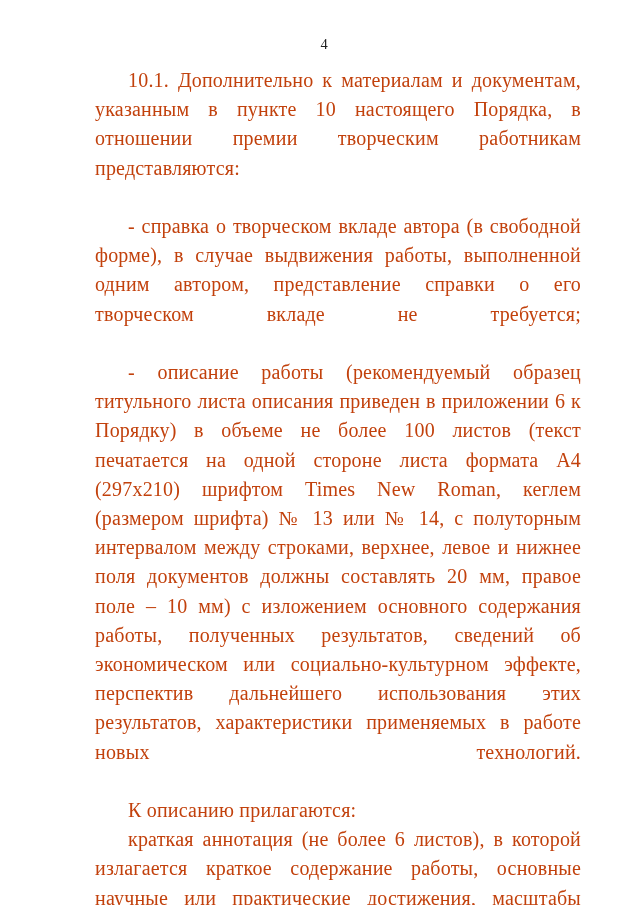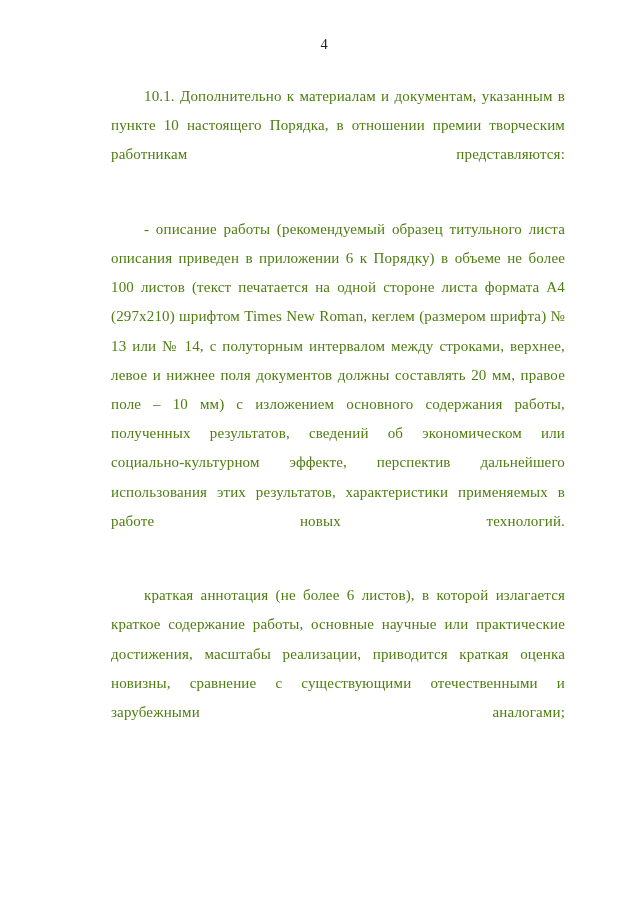--- a/index.html
+++ b/index.html
@@ -29,27 +29,27 @@
     line-height: 16px;
     color: #1f1f1f;
   }
   .body-text {
     position: absolute;
     top: 66px;
     left: 95px;
     width: 486px;
   }
   .para {
-    margin: 16px;
+    margin: 0;
     text-indent: 33px;
     text-align: justify;
     text-justify: inter-word;
-    font-size: 15px;
+    font-size: 20px;
     line-height: 29.2px;
-    color: #4d7c0f;
+    color: #c2410c;
     letter-spacing: 0.01em;
     -webkit-hyphens: none;
     hyphens: none;
   }
   
   .para::after {
     content: "";
     display: inline-block;
     width: 100%;
   }
@@ -62,20 +62,22 @@
 
 <div class="page">
 
   <div class="page-number">4</div>
 
   <div class="body-text">
 
     <p class="para">10.1. Дополнительно к материалам и документам, указанным в пункте 10 настоящего Порядка, в отношении премии творческим работникам представляются:</p>
 
 
+    <p class="para">- справка о творческом вкладе автора (в свободной форме), в случае выдвижения работы, выполненной одним автором, представление справки о его творческом вкладе не требуется;</p>
 
     <p class="para">- описание работы (рекомендуемый образец титульного листа описания приведен в приложении 6 к Порядку) в объеме не более 100 листов (текст печатается на одной стороне листа формата А4 (297х210) шрифтом Times New Roman, кеглем (размером шрифта) № 13 или № 14, с полуторным интервалом между строками, верхнее, левое и нижнее поля документов должны составлять 20 мм, правое поле – 10 мм) с изложением основного содержания работы, полученных результатов, сведений об экономическом или социально-культурном эффекте, перспектив дальнейшего использования этих результатов, характеристики применяемых в работе новых технологий.</p>
 
+    <p class="para no-stretch">К описанию прилагаются:</p>
 
     <p class="para">краткая аннотация (не более 6 листов), в которой излагается краткое содержание работы, основные научные или практические достижения, масштабы реализации, приводится краткая оценка новизны, сравнение с существующими отечественными и зарубежными аналогами;</p>
 
   </div>
 </div>
 
 </body></html>

